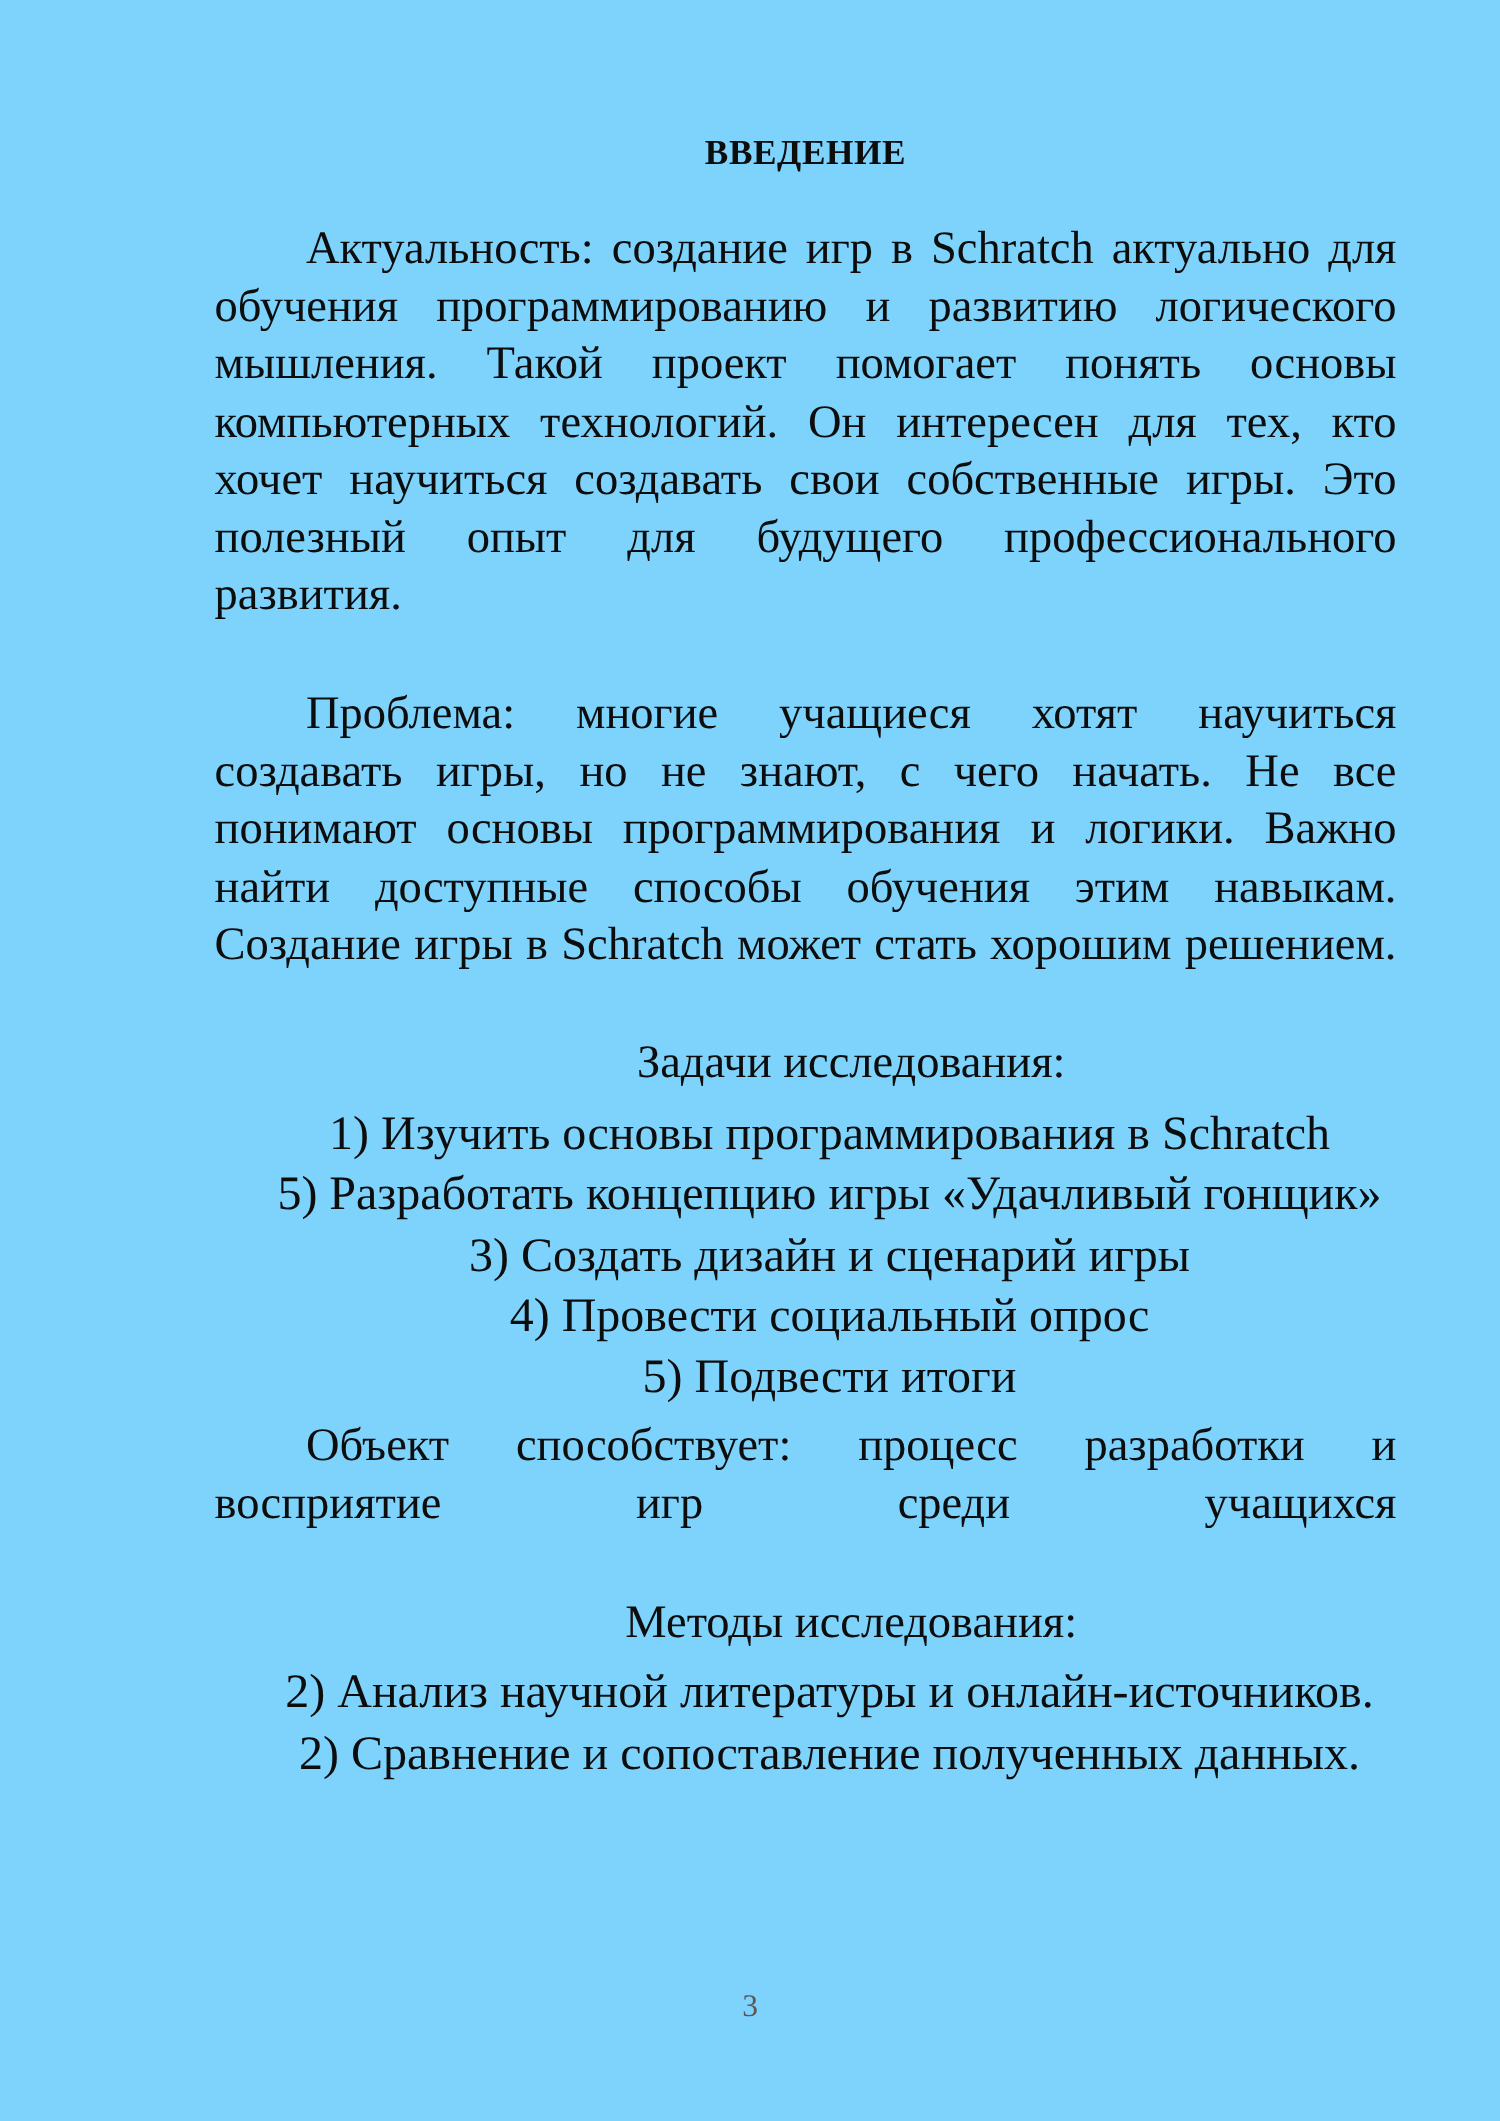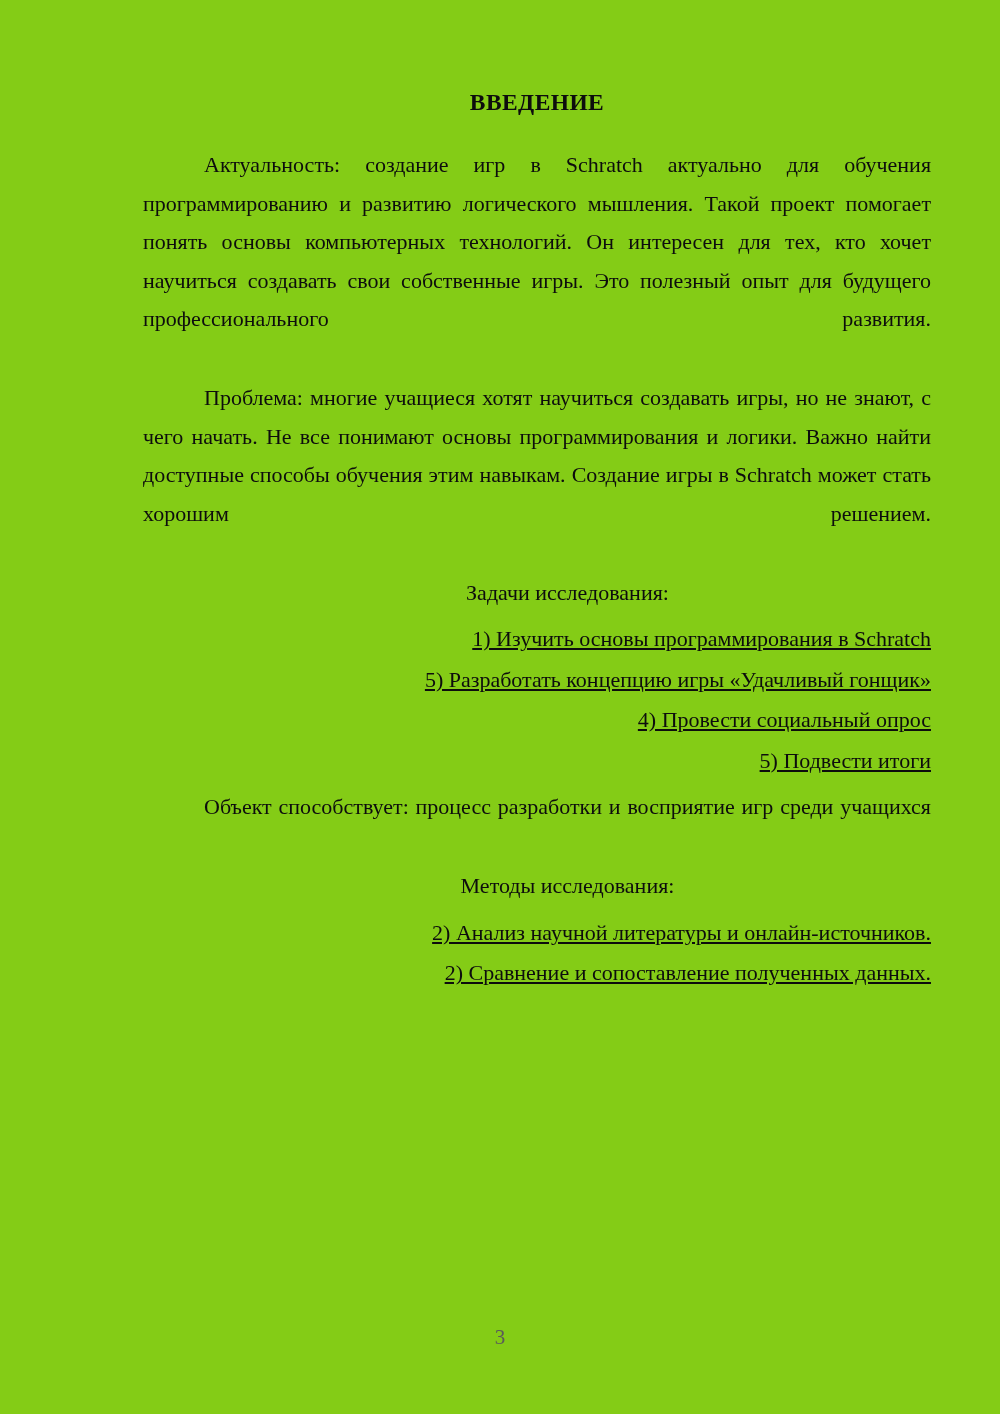--- a/index.html
+++ b/index.html
@@ -7,21 +7,21 @@
     margin: 0;
     padding: 0;
     background: #ffffff;
   }
 
   .page {
     position: relative;
     width: 1000px;
     height: 1414px;
     margin: 0 auto;
-    background: #84cc16;
+    background: #7dd3fc;
     box-sizing: border-box;
     font-family: "Liberation Serif", "DejaVu Serif", serif;
     color: #0d0d0d;
     overflow: hidden;
   }
 
   .content {
     position: absolute;
     left: 143px;
     top: 88px;
@@ -31,21 +31,21 @@
   .doc-heading {
     font-size: 23.5px;
     font-weight: bold;
     text-align: center;
     letter-spacing: 0.4px;
     margin: 0 0 30px 0;
     line-height: 1.2;
   }
 
   .para {
-    font-size: 22px;
+    font-size: 31px;
     line-height: 38.5px;
     text-align: justify;
     text-justify: inter-word;
     text-indent: 61px;
     margin: 0 0 2px 0;
     hyphens: none;
   }
 
   
   .para::after {
@@ -53,27 +53,26 @@
     display: inline-block;
     width: 100%;
   }
 
   .para.no-justify {
     text-align: center;
   }
   .para.no-justify::after { content: none; display: none; }
 
   .list-item {
-    font-size: 22px;
+    font-size: 32px;
     line-height: 38.5px;
-    text-align: right;
+    text-align: center;
     text-indent: 0;
     margin: 0 0 2px 0;
     padding-left: 32px;
-    text-decoration: underline;
   }
   .spacer-xs { height: 6px; }
 
   .page-number {
     position: absolute;
     left: 0;
     right: 0;
     top: 1327px;
     text-align: center;
     font-size: 21px;
@@ -95,20 +94,21 @@
 
     <p class="para">Проблема: многие учащиеся хотят научиться создавать игры, но не знают, с чего начать. Не все понимают основы программирования и логики. Важно найти доступные способы обучения этим навыкам. Создание игры в Schratch может стать хорошим решением.</p>
 
 
     <p class="para no-justify">Задачи исследования:</p>
 
     <div class="spacer-xs"></div>
 
     <p class="list-item">1) Изучить основы программирования в Schratch</p>
     <p class="list-item">5) Разработать концепцию игры «Удачливый гонщик»</p>
+    <p class="list-item">3) Создать дизайн и сценарий игры</p>
     <p class="list-item">4) Провести социальный опрос</p>
     <p class="list-item">5) Подвести итоги</p>
 
     <div class="spacer-xs"></div>
 
     <p class="para">Объект способствует: процесс разработки и восприятие игр среди учащихся</p>
 
 
 
     <p class="para no-justify">Методы исследования:</p>

